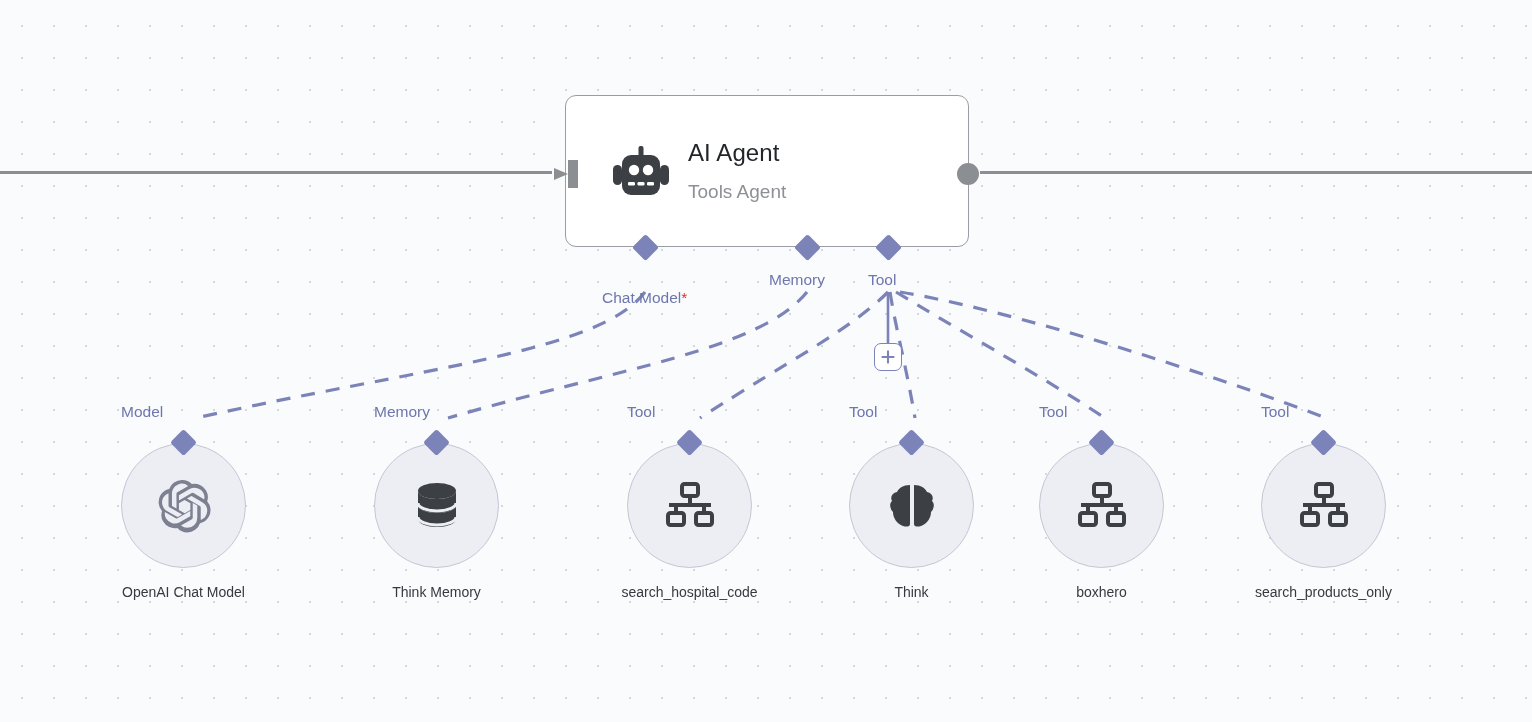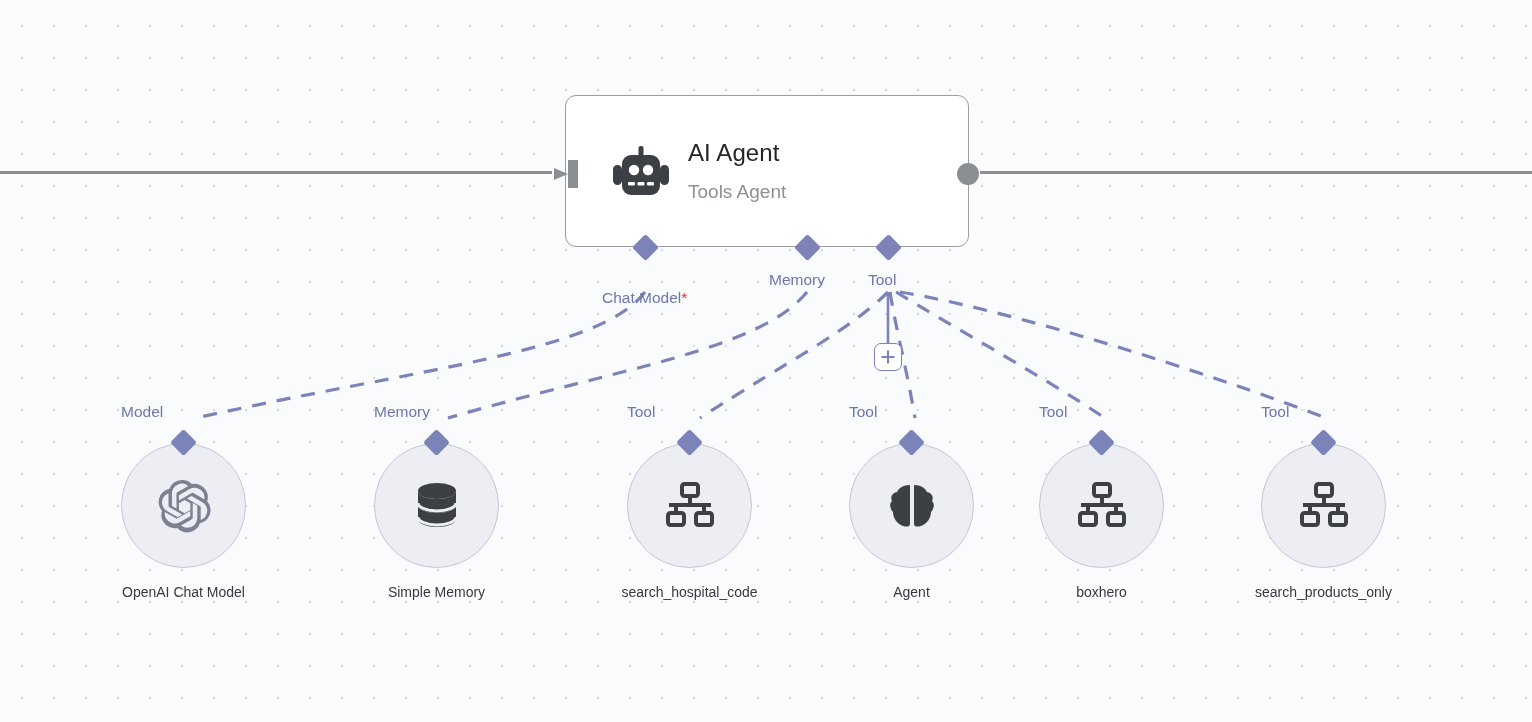--- a/index.html
+++ b/index.html
@@ -278,21 +278,21 @@
     </div>
     <div class="subnode-circle">
       <svg width="46" height="50" viewBox="0 0 46 50">
         <ellipse cx="23" cy="10" rx="19" ry="8" fill="#3c3f44"></ellipse>
         <path d="M 4 10 L 4 24 A 19 8 0 0 0 42 24 L 42 10 A 19 8 0 0 1 4 10 Z" fill="#3c3f44"></path>
         <path d="M 4 24 L 4 38 A 19 8 0 0 0 42 38 L 42 24 A 19 8 0 0 1 4 24 Z" fill="#3c3f44"></path>
         <path d="M 4 22 A 19 8 0 0 0 42 22" fill="none" stroke="#eceef4" stroke-width="3"></path>
         <path d="M 4 36 A 19 8 0 0 0 42 36" fill="none" stroke="#eceef4" stroke-width="3"></path>
       </svg>
     </div>
-    <div class="subnode-label">Simple Memory</div>
+    <div class="subnode-label">Think Memory</div>
   </div>
 
   <div class="subnode" style="left:627px; top:443px;">
     <div class="subnode-portlabel">Tool</div>
     <div class="subnode-diamond">
       <div class="diamond"></div>
     </div>
     <div class="subnode-circle">
       <svg width="50" height="48" viewBox="0 0 50 48">
         <rect x="17" y="2" width="16" height="12" rx="2.5" fill="none" stroke="#3c3f44" stroke-width="4"></rect>
@@ -308,21 +308,21 @@
     <div class="subnode-portlabel">Tool</div>
     <div class="subnode-diamond">
       <div class="diamond"></div>
     </div>
     <div class="subnode-circle">
       <svg width="50" height="50" viewBox="0 0 50 50">
         <path d="M23 4 C 16 4, 12 7, 10 11 C 5 12, 3 16, 5 20 C 2 23, 3 28, 6 31 C 6 37, 10 43, 16 45 C 19 46, 23 46, 23 43 Z" fill="#3c3f44"></path>
         <path d="M27 4 C 34 4, 38 7, 40 11 C 45 12, 47 16, 45 20 C 48 23, 47 28, 44 31 C 44 37, 40 43, 34 45 C 31 46, 27 46, 27 43 Z" fill="#3c3f44"></path>
       </svg>
     </div>
-    <div class="subnode-label">Agent</div>
+    <div class="subnode-label">Think</div>
   </div>
 
   <div class="subnode" style="left:1039px; top:443px;">
     <div class="subnode-portlabel">Tool</div>
     <div class="subnode-diamond">
       <div class="diamond"></div>
     </div>
     <div class="subnode-circle">
       <svg width="50" height="48" viewBox="0 0 50 48">
         <rect x="17" y="2" width="16" height="12" rx="2.5" fill="none" stroke="#3c3f44" stroke-width="4"></rect>

